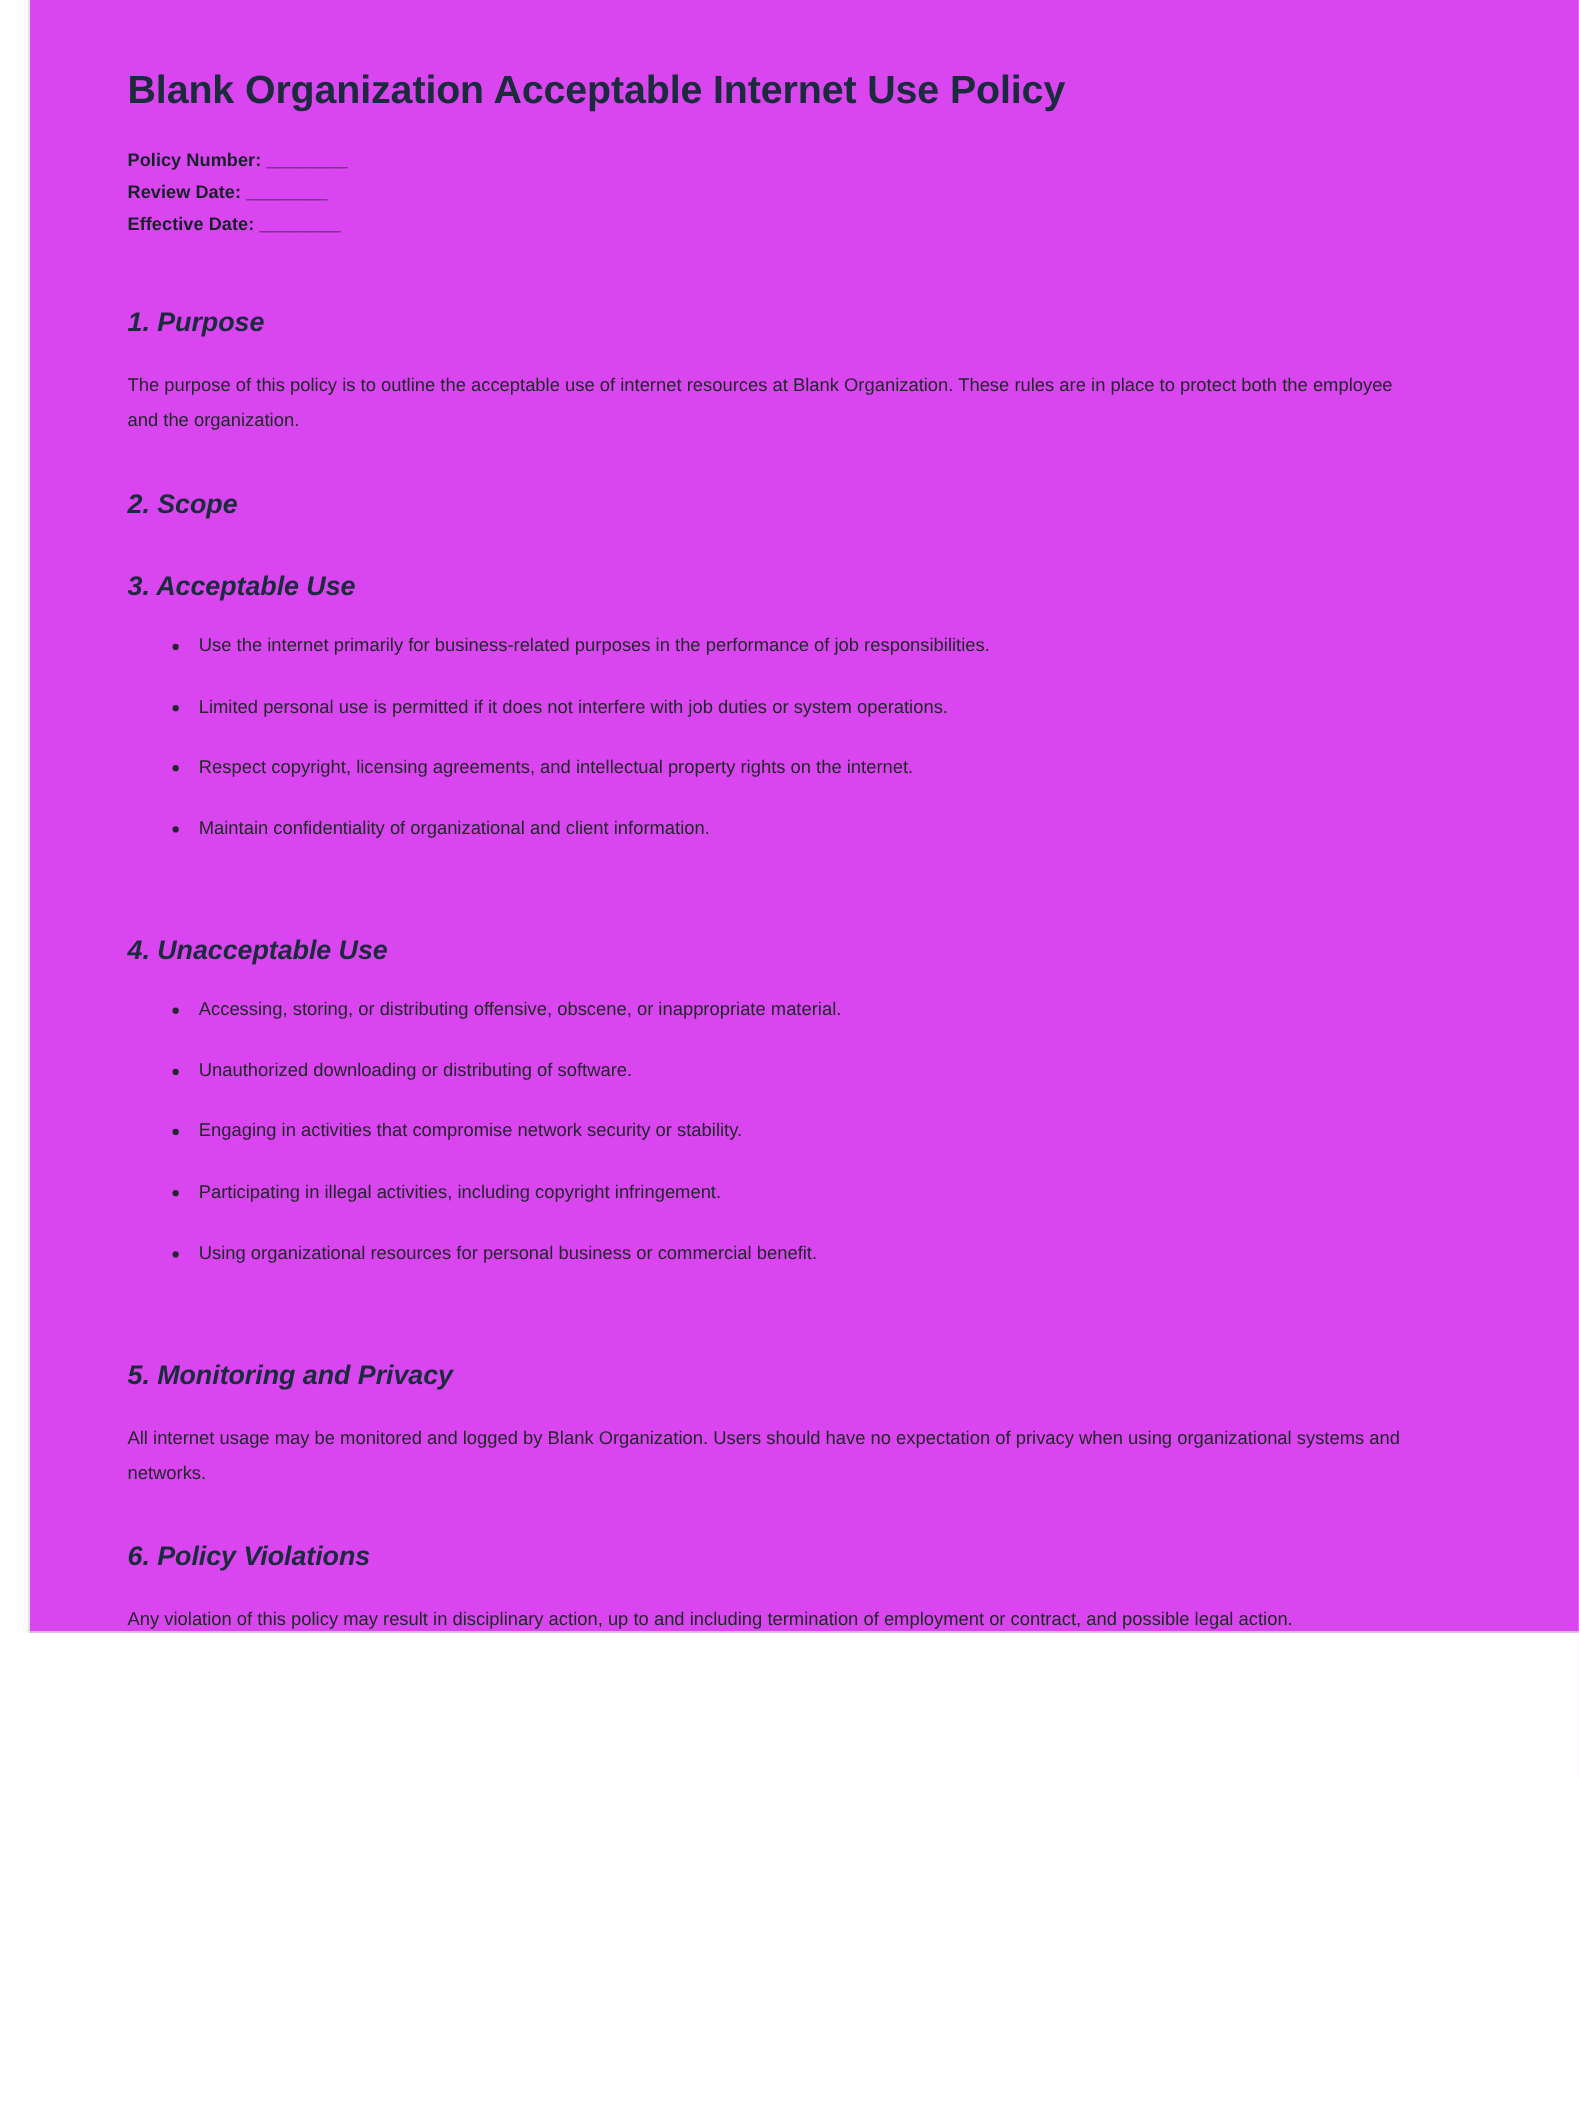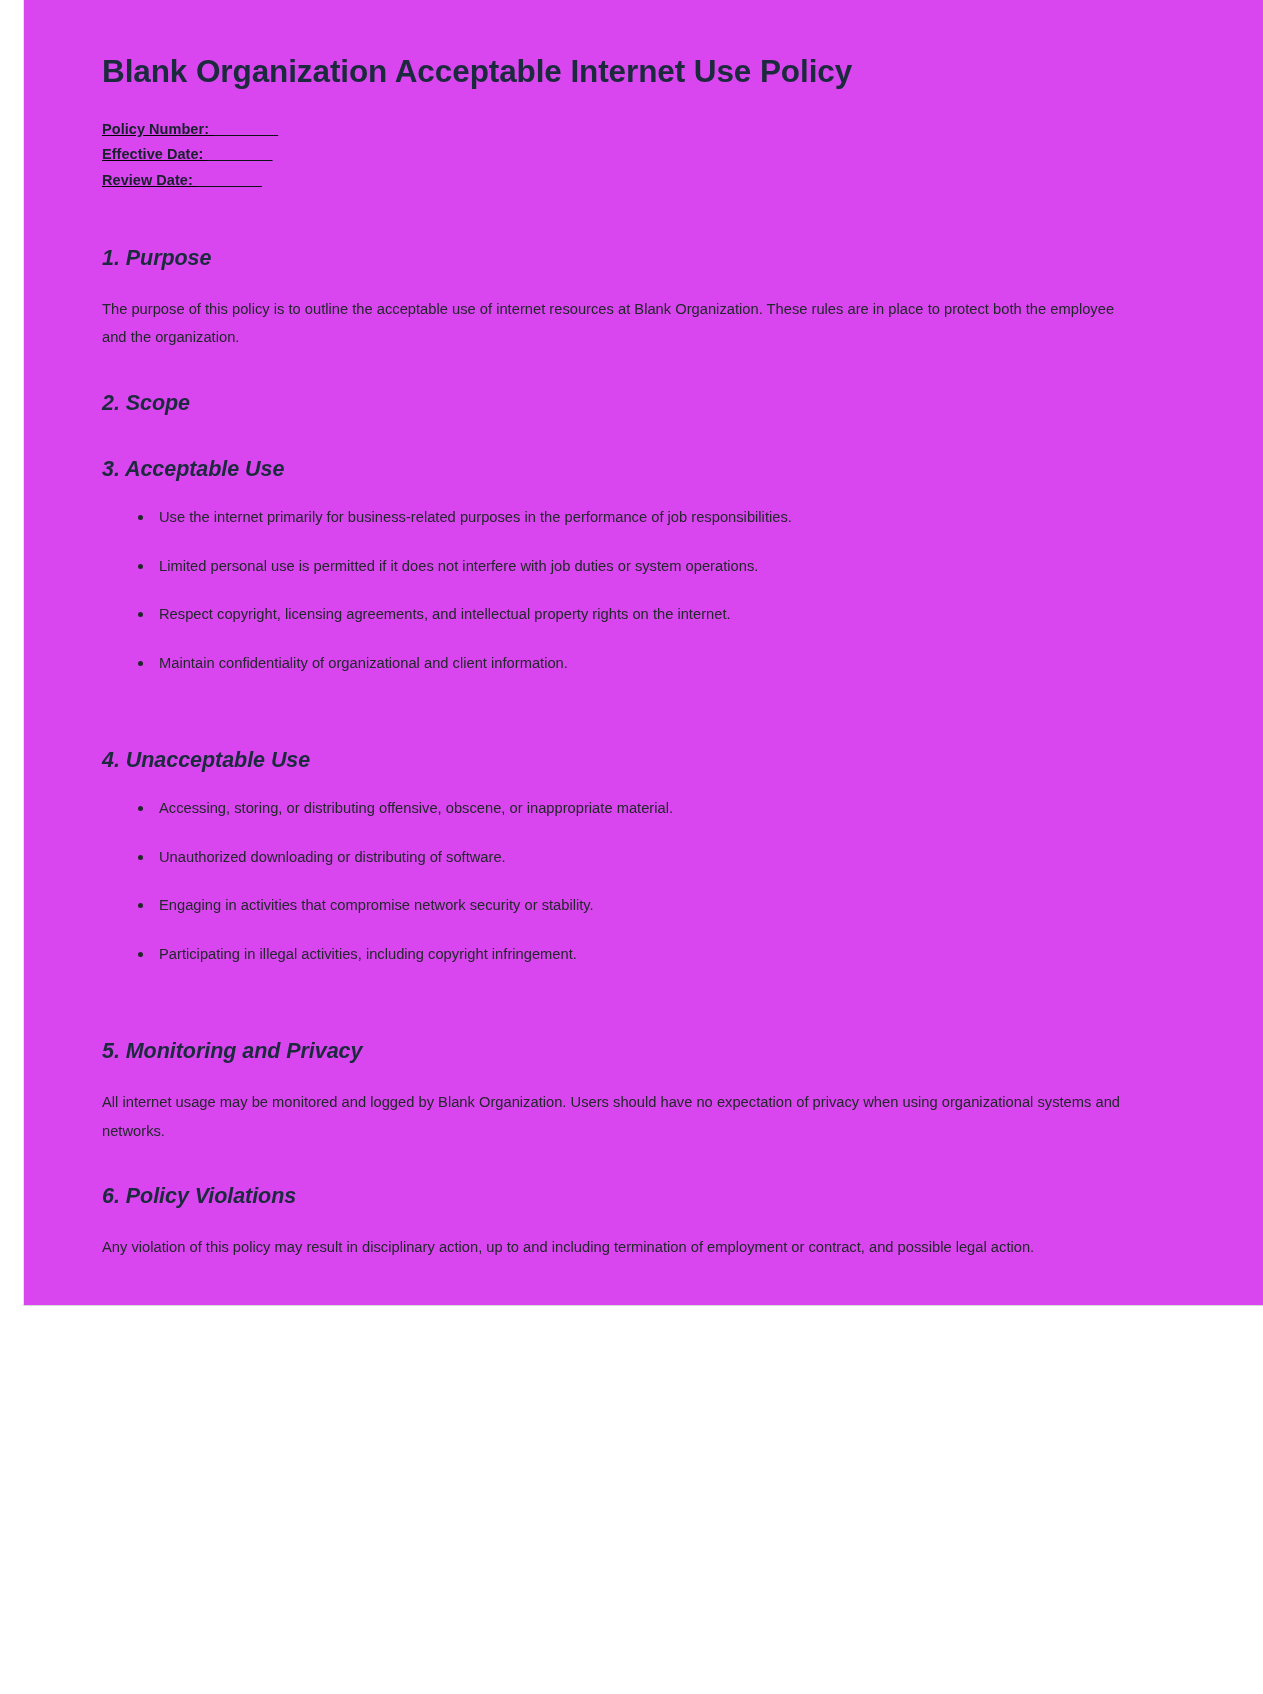--- a/index.html
+++ b/index.html
@@ -38,21 +38,20 @@
     font-size: 31.5px;
     font-weight: bold;
     color: #1b2a3c;
     letter-spacing: -0.1px;
     line-height: 1.25;
     margin: 0 0 26px 0;
   }
 
   .meta-block {
     margin: 0 0 52px 0;
-    text-decoration: underline;
   }
   .meta-line {
     font-size: 14.5px;
     font-weight: bold;
     color: #18212b;
     line-height: 1.73;
     letter-spacing: 0.05px;
   }
 
   .section {
@@ -109,22 +108,22 @@
 </head>
 <body>
 
 <div class="page">
   <div class="content">
 
     <h1 class="doc-title">Blank Organization Acceptable Internet Use Policy</h1>
 
     <div class="meta-block">
       <div class="meta-line">Policy Number: ________</div>
+      <div class="meta-line">Review Date: ________</div>
       <div class="meta-line">Effective Date: ________</div>
-      <div class="meta-line">Review Date: ________</div>
     </div>
 
     <div class="section">
       <h2 class="section-heading">1. Purpose</h2>
       <p class="body-text">The purpose of this policy is to outline the acceptable use of internet resources at Blank Organization. These rules are in place to protect both the employee and the organization.</p>
     </div>
 
     <div class="section">
       <h2 class="section-heading">2. Scope</h2>
     </div>
@@ -165,20 +164,24 @@
           <span>Unauthorized downloading or distributing of software.</span>
         </li>
         <li>
           <span class="bullet-dot"></span>
           <span>Engaging in activities that compromise network security or stability.</span>
         </li>
         <li>
           <span class="bullet-dot"></span>
           <span>Participating in illegal activities, including copyright infringement.</span>
         </li>
+        <li>
+          <span class="bullet-dot"></span>
+          <span>Using organizational resources for personal business or commercial benefit.</span>
+        </li>
       </ul>
     </div>
 
     <div class="spacer-after-list"></div>
 
     <div class="section">
       <h2 class="section-heading">5. Monitoring and Privacy</h2>
       <p class="body-text">All internet usage may be monitored and logged by Blank Organization. Users should have no expectation of privacy when using organizational systems and networks.</p>
     </div>
 

